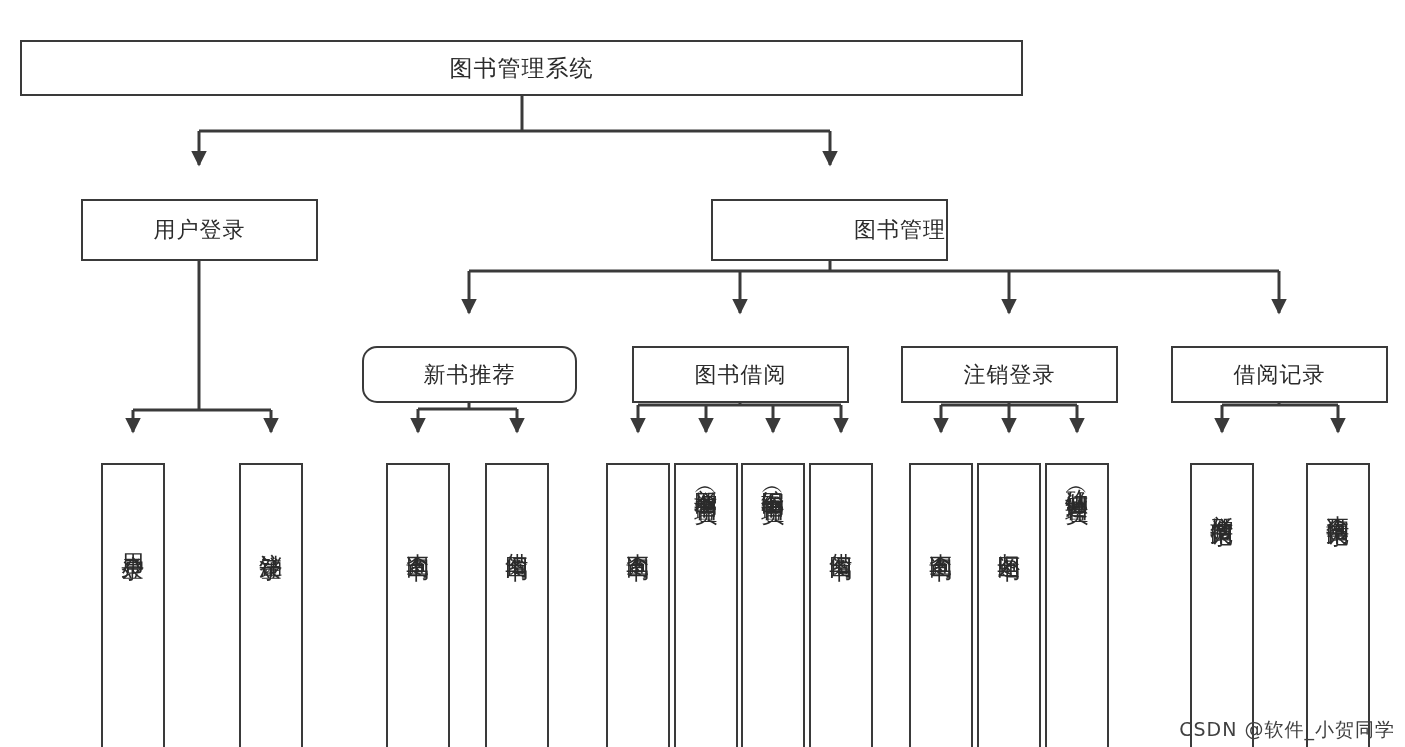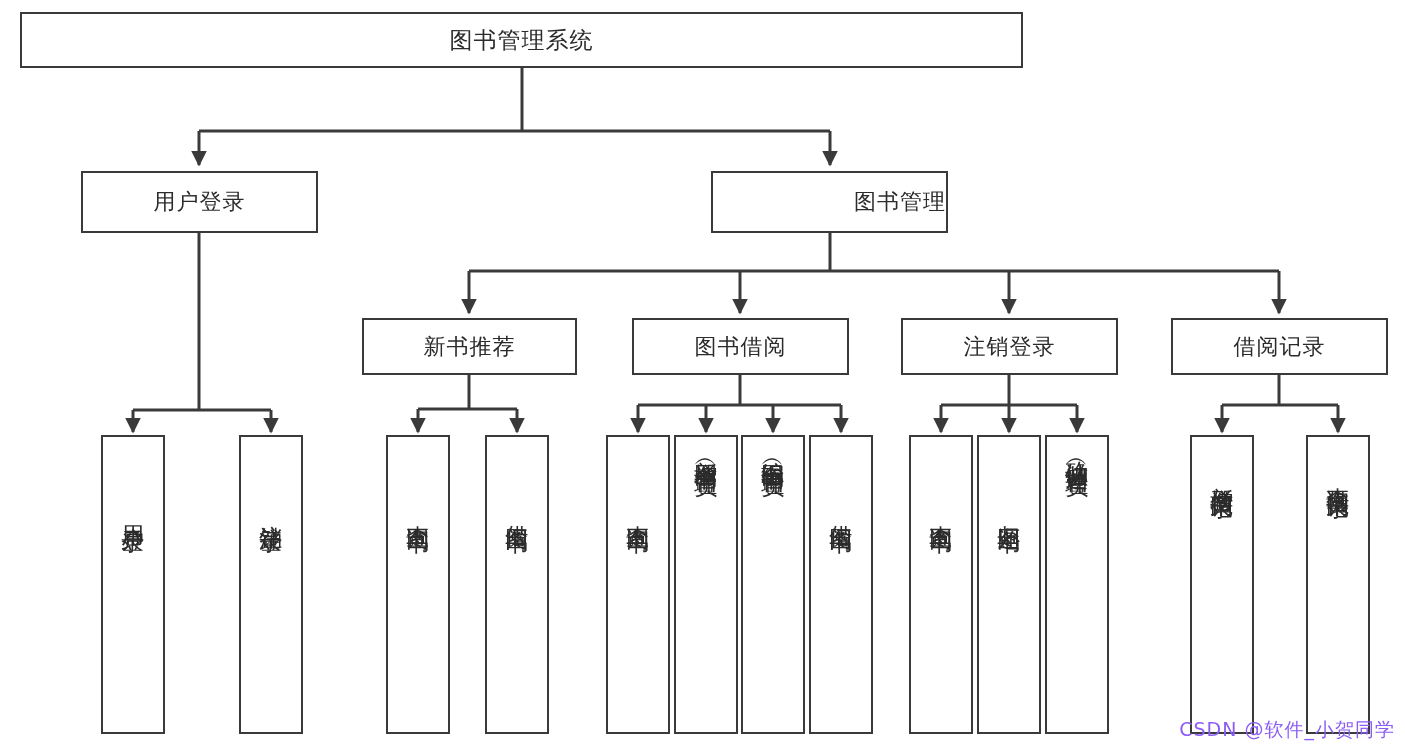--- a/index.html
+++ b/index.html
@@ -16,20 +16,21 @@
 
   .node{
     position:absolute;
     box-sizing:border-box;
     background:#ffffff;
     border:2.5px solid #3a3a3a;
     display:flex;
     align-items:center;
     justify-content:center;
     color:#2b2b2b;
+    margin-top:28px;
   }
   .node.h{ font-size:22px; letter-spacing:1px; }
   .node.root{ font-size:23px; }
 
   
   .node.v{
     align-items:flex-start;
     justify-content:center;
     padding-top:0px;
   }
@@ -41,21 +42,21 @@
     letter-spacing:2px;
     white-space:nowrap;
     color:#2b2b2b;
   }
 
   .watermark{
     position:absolute;
     right:10px;
     bottom:4px;
     font-size:19px;
-    color:#8b5cf6;
+    color:#404040;
     letter-spacing:1px;
     white-space:nowrap;
     user-select:none;
   }
 </style>
 </head>
 <body>
 
 <div id="canvas">
 
@@ -114,21 +115,21 @@
   </div>
 
   <div class="node h" style="left:81px;top:171px;width:237px;height:62px;">
     <span>用户登录</span>
   </div>
 
   <div class="node h" style="left:711px;top:171px;width:237px;height:62px;justify-content:flex-end;">
     <span>图书管理</span>
   </div>
 
-  <div class="node h" style="left:362px;top:318px;width:215px;height:57px;">
+  <div class="node h" style="left:362px;top:318px;width:215px;height:57px;border-radius:15px;">
     <span>新书推荐</span>
   </div>
 
   <div class="node h" style="left:632px;top:318px;width:217px;height:57px;align-items:center;">
     <span>图书借阅</span>
   </div>
 
   <div class="node h" style="left:901px;top:318px;width:217px;height:57px;">
     <span>注销登录</span>
   </div>

